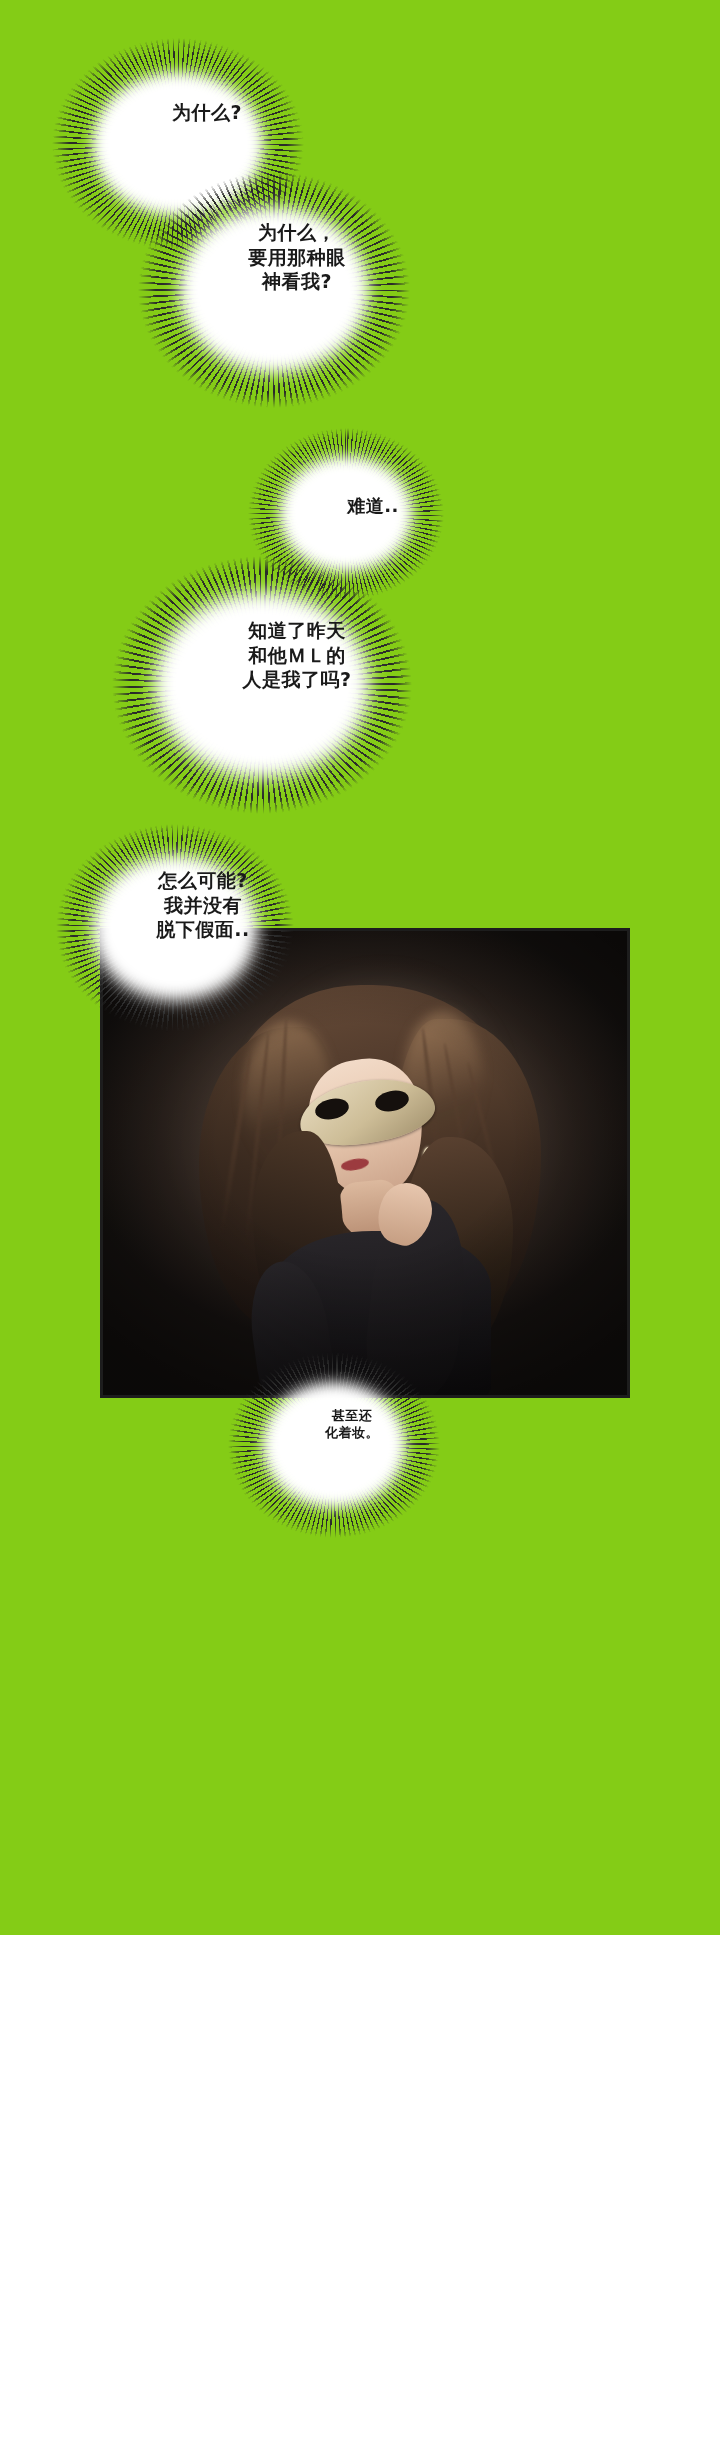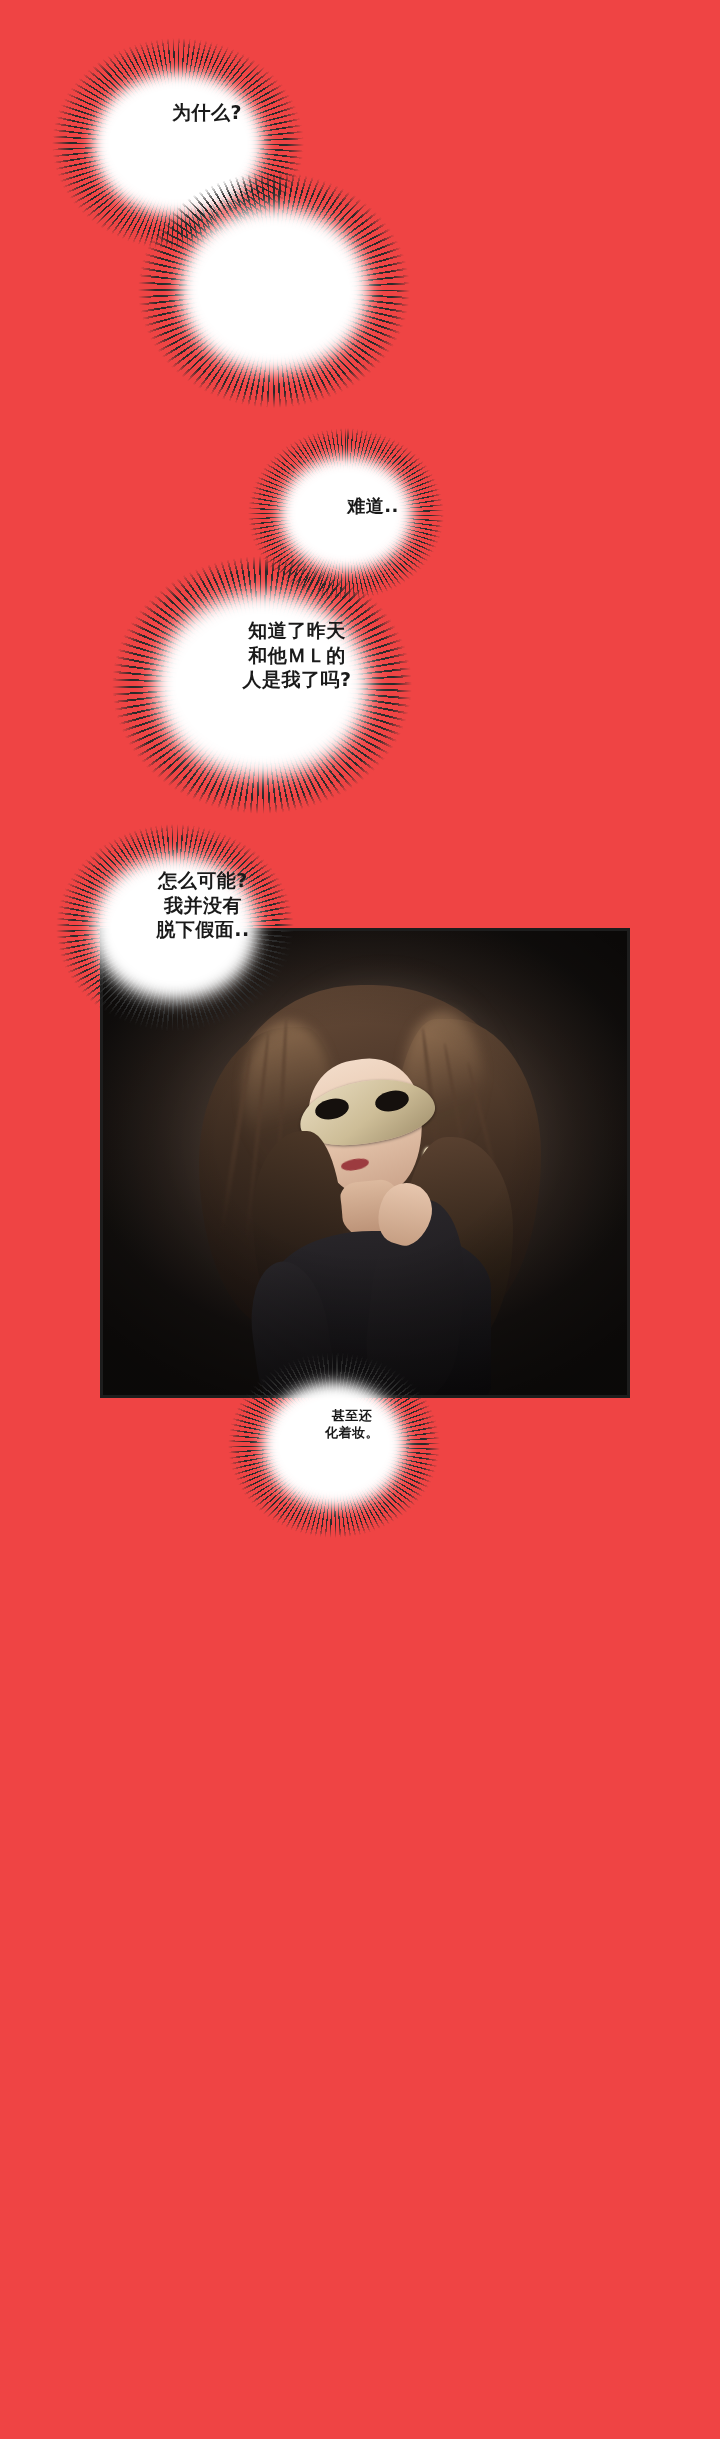--- a/index.html
+++ b/index.html
@@ -5,22 +5,22 @@
   html,body{margin:0;padding:0;}
   body{
     width:720px;
     background:#ffffff;
     font-family:"DejaVu Sans","Liberation Sans",sans-serif;
     -webkit-font-smoothing:antialiased;
   }
   .page{
     position:relative;
     width:720px;
-    height:2439px;
-    background:#ef4444;
+    height:1935px;
+    background:#84cc16;
     overflow:hidden;
   }
 
   
   .burst{ position:absolute; }
   .burst .rays{
     position:absolute; inset:0;
     border-radius:50%;
   }
   .burst .core{
@@ -147,20 +147,23 @@
     <div class="txt" style="left:0; top:62px; width:252px; padding-left:58px; box-sizing:border-box; font-size:19px;">为什么?</div>
   </div>
 
   <div class="burst" style="left:138px; top:172px; width:272px; height:236px;">
     <div class="rays" style="background:
            repeating-conic-gradient(from 3deg at 50% 50%,
              #2a2a2a 0deg 0.9deg, rgba(255,255,255,0) 0.9deg 3.1deg);
            -webkit-mask-image:radial-gradient(closest-side, rgba(0,0,0,0) 45%, #000 59%, #000 87%, rgba(0,0,0,0) 100%);
            mask-image:radial-gradient(closest-side, rgba(0,0,0,0) 45%, #000 59%, #000 87%, rgba(0,0,0,0) 100%);"></div>
     <div class="core" style="left:15%; top:15%; width:70%; height:70%; filter:blur(8px);"></div>
+    <div class="txt" style="left:0; top:48px; width:272px; padding-left:46px; box-sizing:border-box; font-size:19px;">为什么，
+要用那种眼
+神看我?</div>
   </div>
 
   <div class="burst" style="left:112px; top:556px; width:300px; height:258px;">
     <div class="rays" style="background:
            repeating-conic-gradient(from 2deg at 50% 50%,
              #2a2a2a 0deg 0.85deg, rgba(255,255,255,0) 0.85deg 2.9deg);
            -webkit-mask-image:radial-gradient(closest-side, rgba(0,0,0,0) 46%, #000 60%, #000 88%, rgba(0,0,0,0) 100%);
            mask-image:radial-gradient(closest-side, rgba(0,0,0,0) 46%, #000 60%, #000 88%, rgba(0,0,0,0) 100%);"></div>
     <div class="core" style="left:14%; top:14%; width:72%; height:72%; filter:blur(9px);"></div>
     <div class="txt" style="left:0; top:62px; width:300px; padding-left:70px; box-sizing:border-box; font-size:19px;">知道了昨天

